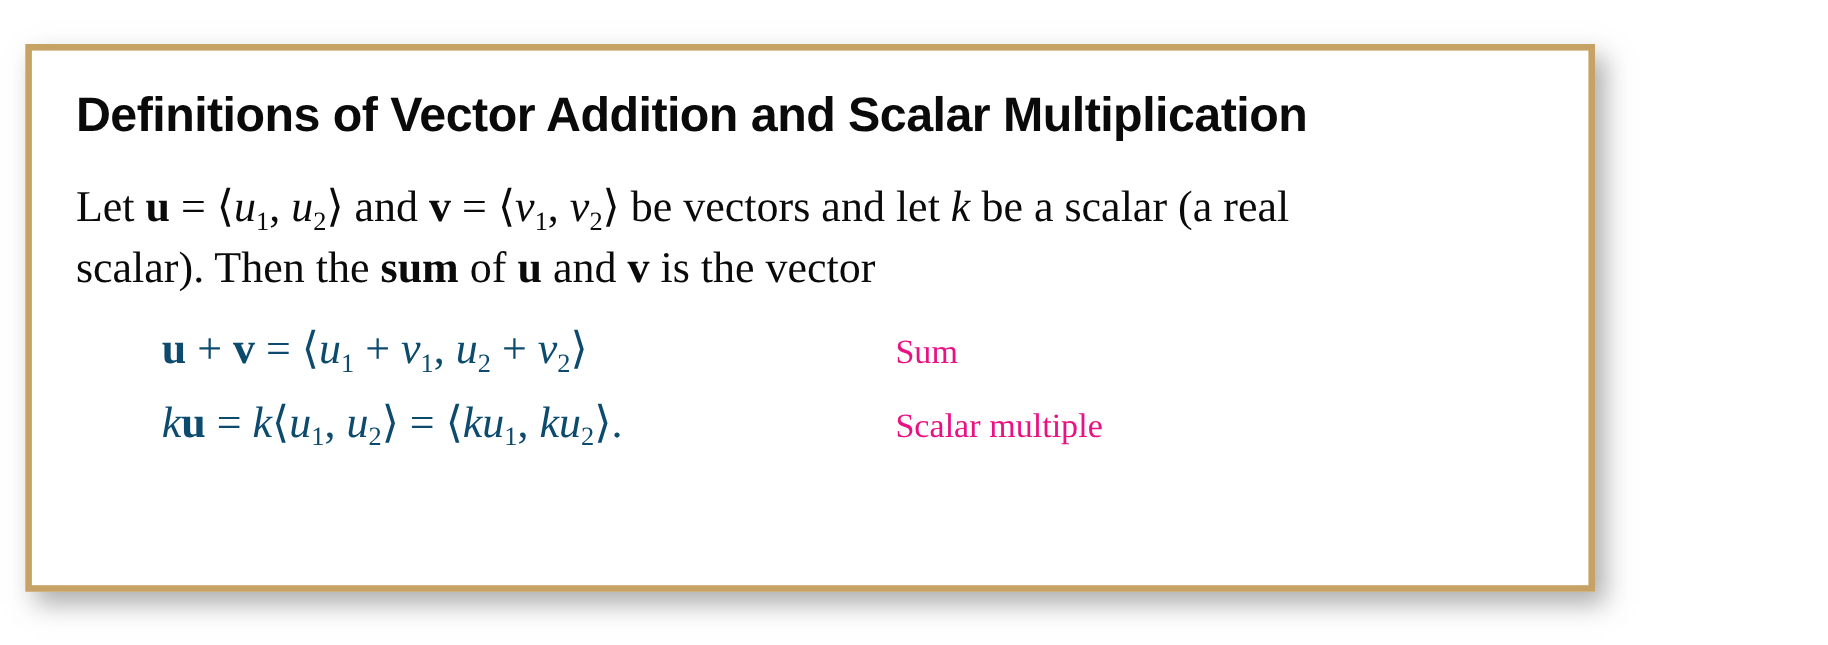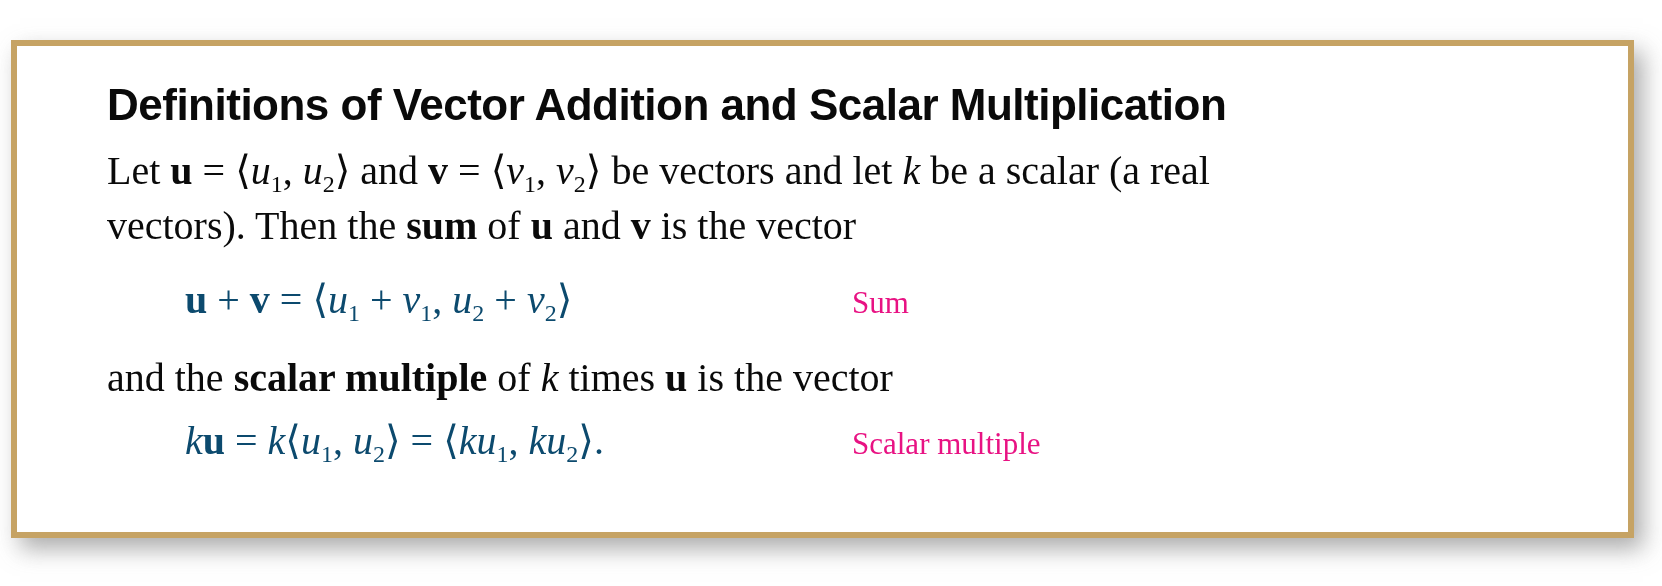--- a/index.html
+++ b/index.html
@@ -12,47 +12,47 @@
     font-family: "Liberation Serif", "DejaVu Serif", serif;
   }
   .stage {
     position: relative;
     width: 1662px;
     height: 586px;
     background: #ffffff;
   }
   .def-box {
     position: absolute;
-    left: 11px;
+    left: 23px;
     top: 40px;
-    width: 1623px;
+    width: 1427px;
     height: 498px;
     box-sizing: border-box;
     background: #ffffff;
     border: 6px solid #c6a364;
     box-shadow: 9px 11px 22px rgba(105,105,105,0.55);
-    padding: 34px 40px 20px 90px;
+    padding: 34px 40px 20px 40px;
   }
   .def-title {
     font-family: "Liberation Sans", "DejaVu Sans", sans-serif;
     font-weight: 700;
     font-size: 44px;
     line-height: 1.14;
     letter-spacing: -0.5px;
     color: #0a0a0a;
     white-space: nowrap;
   }
   .body-line {
     font-size: 40px;
     line-height: 55px;
     color: #0a0a0a;
     white-space: nowrap;
   }
   .intro-block {
-    margin-top: 13px;
+    margin-top: 30px;
   }
   .eq-row {
     position: relative;
     margin-top: 16px;
     height: 62px;
     white-space: nowrap;
   }
   .equation {
     display: inline-block;
     padding-left: 78px;
@@ -87,29 +87,28 @@
 </head>
 <body>
 
 <div class="stage">
   <div class="def-box" style="border-color: rgb(198, 163, 100);">
 
     <div class="def-title">Definitions of Vector Addition and Scalar Multiplication</div>
 
     <div class="intro-block">
       <div class="body-line"><span>Let </span><span class="seg-b">u</span><span> = </span><span>⟨</span><span class="seg-i">u</span><span class="seg-sub">1</span><span>, </span><span class="seg-i">u</span><span class="seg-sub">2</span><span>⟩</span><span> and </span><span class="seg-b">v</span><span> = </span><span>⟨</span><span class="seg-i">v</span><span class="seg-sub">1</span><span>, </span><span class="seg-i">v</span><span class="seg-sub">2</span><span>⟩</span><span> be vectors and let </span><span class="seg-i">k</span><span> be a scalar (a real</span></div>
-      <div class="body-line"><span>vectors). Then the </span><span class="seg-b">sum</span><span> of </span><span class="seg-b">u</span><span> and </span><span class="seg-b">v</span><span> is the vector</span></div>
+      <div class="body-line"><span>scalar). Then the </span><span class="seg-b">sum</span><span> of </span><span class="seg-b">u</span><span> and </span><span class="seg-b">v</span><span> is the vector</span></div>
     </div>
 
     <div class="eq-row">
       <span class="equation"><span class="seg-b">u</span><span> + </span><span class="seg-b">v</span><span> = </span><span>⟨</span><span class="seg-i">u</span><span class="seg-sub">1</span><span> + </span><span class="seg-i">v</span><span class="seg-sub">1</span><span>, </span><span class="seg-i">u</span><span class="seg-sub">2</span><span> + </span><span class="seg-i">v</span><span class="seg-sub">2</span><span>⟩</span></span>
       <span class="annotation" style="color: rgb(232, 18, 131);">Sum</span>
     </div>
 
-    <div class="body-line scalar-sentence"><span>and the </span><span class="seg-b">scalar multiple</span><span> of </span><span class="seg-i">k</span><span> times </span><span class="seg-b">u</span><span> is the vector</span></div>
 
     <div class="eq-row eq-row-2">
       <span class="equation"><span class="seg-i">k</span><span class="seg-b">u</span><span> = </span><span class="seg-i">k</span><span>⟨</span><span class="seg-i">u</span><span class="seg-sub">1</span><span>, </span><span class="seg-i">u</span><span class="seg-sub">2</span><span>⟩</span><span> = </span><span>⟨</span><span class="seg-i">k</span><span class="seg-i">u</span><span class="seg-sub">1</span><span>, </span><span class="seg-i">k</span><span class="seg-i">u</span><span class="seg-sub">2</span><span>⟩</span><span>.</span></span>
       <span class="annotation" style="color: rgb(232, 18, 131);">Scalar multiple</span>
     </div>
 
   </div>
 </div>
 
 </body></html>

